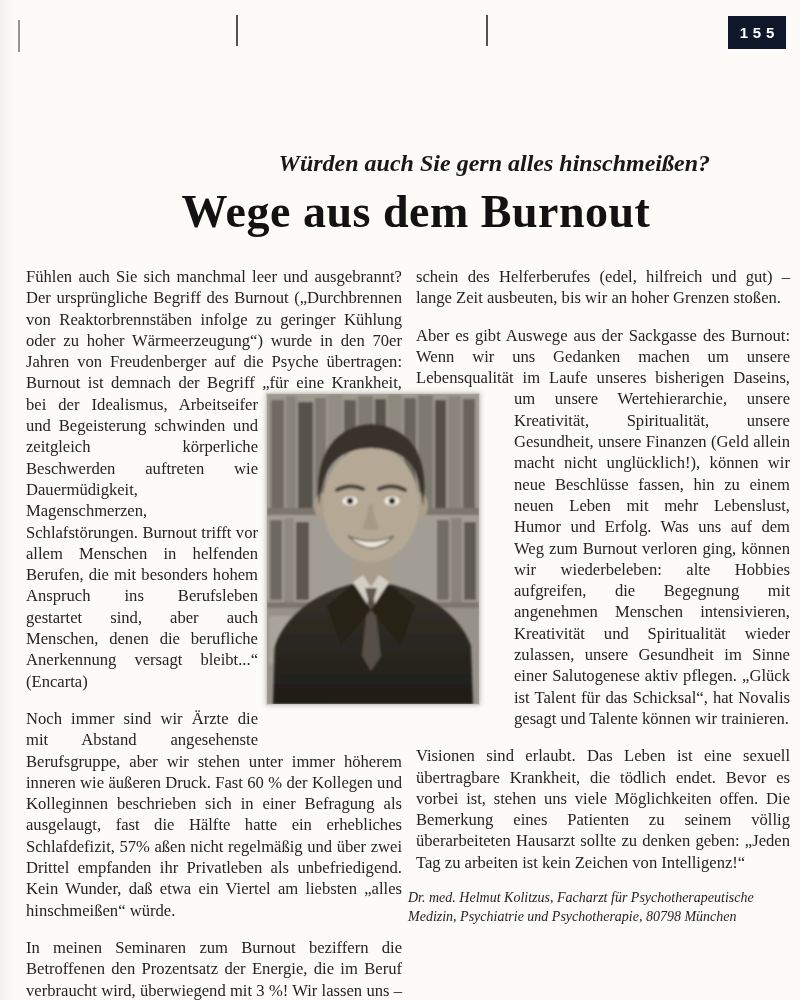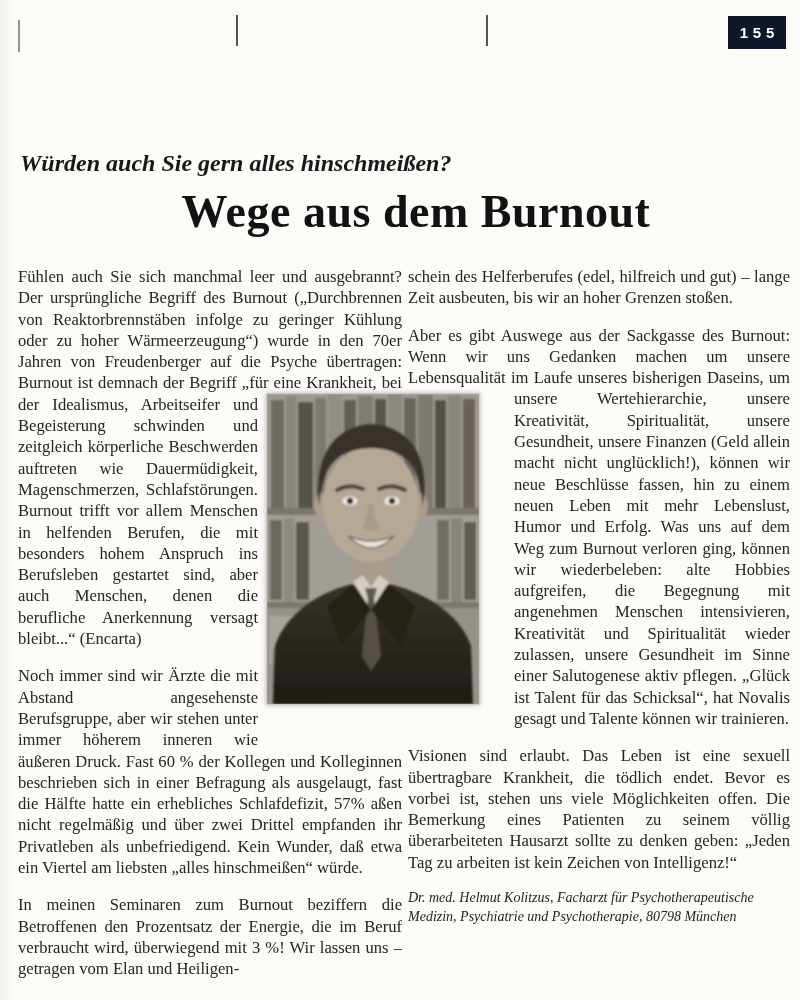--- a/index.html
+++ b/index.html
@@ -40,36 +40,36 @@
   }
   .page-number{
     font-family:"Liberation Sans","DejaVu Sans",sans-serif;
     font-size:15px;font-weight:700;color:#ffffff;
     letter-spacing:.32em;text-indent:.32em;white-space:nowrap;
   }
 
   
   .subtitle{
     position:absolute;left:20px;top:150px;width:690px;
-    text-align:left;font-style:italic;font-weight:700;
+    text-align:right;font-style:italic;font-weight:700;
     font-size:24px;color:#181818;
   }
   .title{
     position:absolute;left:16px;top:185px;width:800px;
     text-align:center;font-weight:700;font-size:46px;color:#121212;
     letter-spacing:.5px;
   }
 
   
   .column{
     position:absolute;top:266px;
     font-size:16.6px;line-height:21.3px;
     text-align:justify;color:#242424;
   }
-  .column p{margin:0 0 16px 0;}
+  .column p{margin:0 0 16px 8px;}
   .col-left{left:18px;width:384px;}
   .col-right{left:408px;width:382px;}
 
   
   .float-gap-right{float:right;width:0;height:130px;}
   .float-photo-right{float:right;clear:right;width:144px;height:345px;}
   .float-gap-left{float:left;width:0;height:130px;}
   .float-photo-left{float:left;clear:left;width:106px;height:340px;}
 
   

